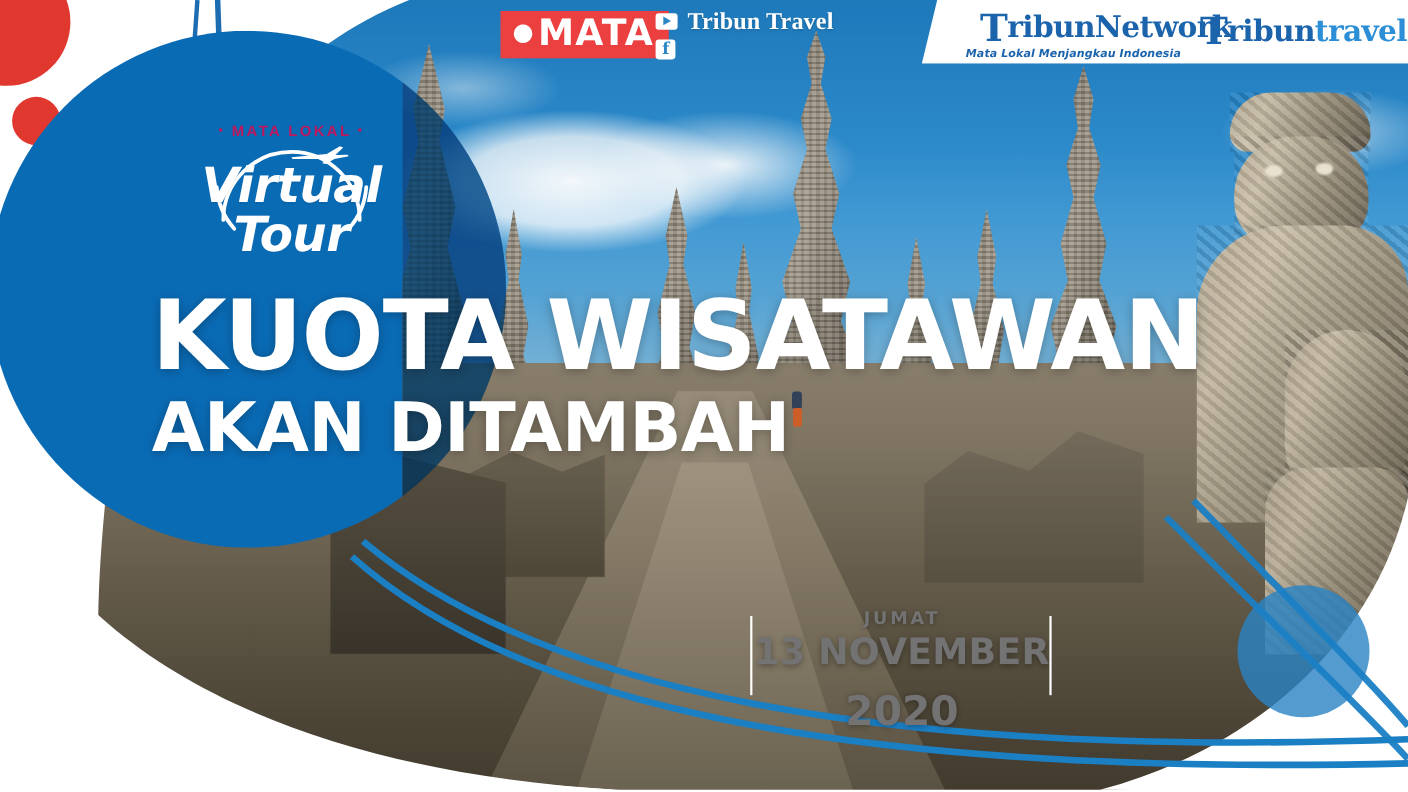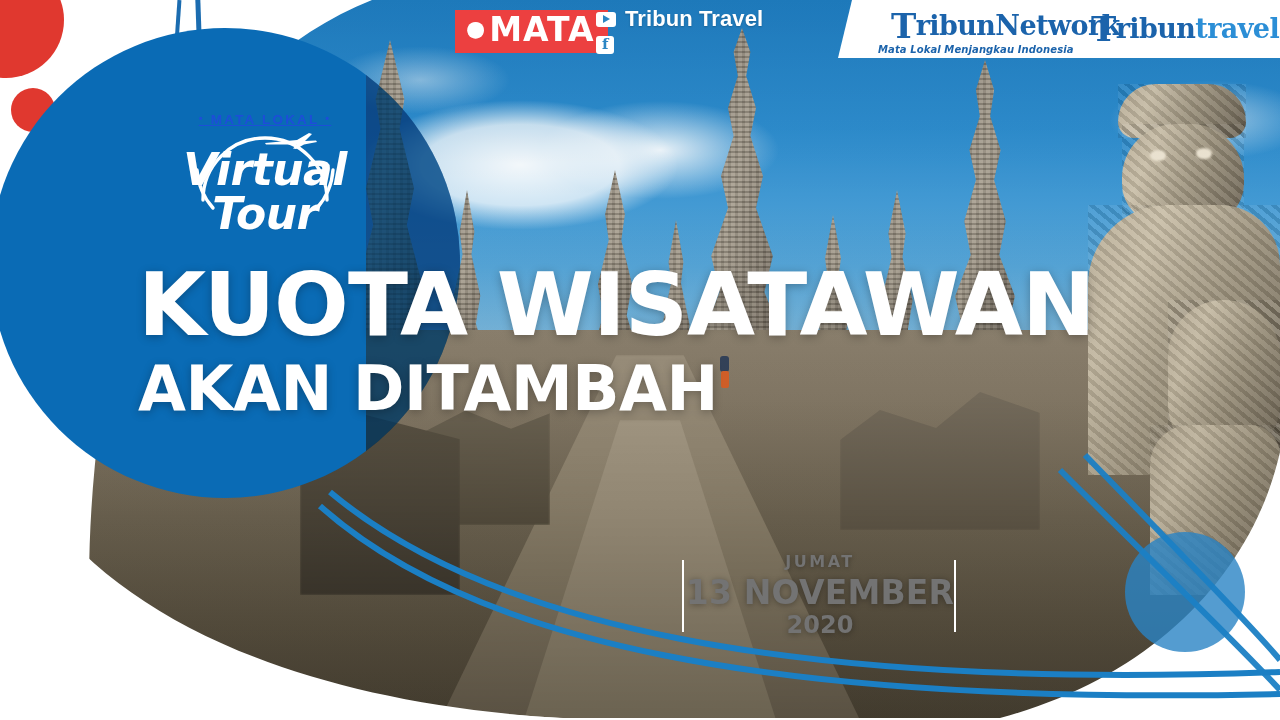--- a/index.html
+++ b/index.html
@@ -64,21 +64,21 @@
   .dot-red{position:absolute;border-radius:50%;background:#e0382f;}
   .blue-circle{
     position:absolute;border-radius:50%;
   }
   .vline{position:absolute;background:#1b6cb0;}
 
   
   #logo-badge{position:absolute;left:167px;top:80px;width:196px;height:140px;}
   .mata-lokal{
     position:absolute;left:0;top:32px;width:196px;text-align:center;
-    color:#1d4ed8;font-size:13.5px;font-weight:700;letter-spacing:2.2px;text-decoration:underline;
+    color:#be185d;font-size:13.5px;font-weight:700;letter-spacing:2.2px;
   }
   .ml-dot{font-size:11px;vertical-align:2px;}
   .virtual-tour{
     position:absolute;left:-12px;top:68px;width:220px;text-align:center;
     color:#fff;font-size:44px;font-weight:700;font-style:italic;
     font-family:"DejaVu Sans", sans-serif;letter-spacing:-.5px;
     line-height:1;text-shadow:0 1px 0 rgba(0,0,0,.05);
   }
   .plane{
     position:absolute;left:96px;top:52px;width:56px;height:18px;color:#fff;
@@ -89,21 +89,21 @@
     position:absolute;left:455px;top:10px;
     background:#ec4040;color:#fff;
     padding:3px 13px 5px 11px;
     font-size:33px;font-weight:800;letter-spacing:1px;line-height:1.06;
     font-family:"DejaVu Sans", sans-serif;
   }
   #live-badge .bullet{font-size:22px;vertical-align:5px;margin-right:3px;}
   #channels{position:absolute;left:596px;top:6px;color:#fff;}
   .chan-row{display:flex;align-items:center;gap:9px;height:26px;}
   .chan-row .lbl{font-size:22px;font-weight:700;letter-spacing:.1px;
-    font-family:Liberation Sans, sans-serif; text-shadow:0 1px 2px rgba(0,0,0,.22);}
+    font-family:Liberation Serif, serif; text-shadow:0 1px 2px rgba(0,0,0,.22);}
   .yt-ic{width:20px;height:15px;background:#fff;border-radius:3px;position:relative;flex:0 0 auto;}
   .yt-ic::after{content:"";position:absolute;left:7px;top:3.2px;border-left:7px solid #2b86c4;border-top:4.5px solid transparent;border-bottom:4.5px solid transparent;}
   .fb-ic{width:18px;height:18px;background:#fff;border-radius:3px;position:relative;flex:0 0 auto;}
   .fb-ic::after{content:"f";position:absolute;left:6px;top:-1px;color:#2b86c4;font-size:15px;font-weight:800;font-family:"DejaVu Serif",serif;}
 
   #whitebar{
     position:absolute;left:838px;top:0;width:442px;height:58px;background:#fff;
     clip-path:polygon(14px 0,100% 0,100% 100%,0 100%);
   }
   .tb-logo{position:absolute;top:9px;color:#1b63ab;font-family:"DejaVu Serif", serif;}
@@ -128,22 +128,22 @@
 
   
   #datebox{position:absolute;left:660px;top:552px;width:320px;text-align:center;color:#737373;}
   #datebox .rule{position:absolute;top:8px;width:2px;height:72px;background:#fff;}
   #datebox .rule.l{left:22px;}
   #datebox .rule.r{right:24px;}
   .d-day{font-size:16px;font-weight:700;letter-spacing:2.5px;font-family:"DejaVu Sans",sans-serif;
     text-shadow:0 1px 5px rgba(0,0,0,.35);}
   .d-main{font-size:33px;font-weight:800;letter-spacing:.2px;line-height:1.14;margin-top:3px;
     font-family:"DejaVu Sans",sans-serif;text-shadow:0 1px 6px rgba(0,0,0,.35);}
-  .d-year{font-size:24px;font-weight:800;line-height:1.1;font-family:"DejaVu Sans",sans-serif;
-    text-shadow:0 1px 6px rgba(0,0,0,.35);}
+  .d-year{font-size:37px;font-weight:800;line-height:1.1;font-family:"DejaVu Sans",sans-serif;
+    text-shadow:0 1px 6px rgba(0,0,0,.35);margin-top:15px;}
 
   svg.overlay{position:absolute;left:0;top:0;width:1280px;height:720px;pointer-events:none;}
 </style>
 </head>
 <body>
 
 <div id="stage">
 
   <div id="photo">
     <div class="sky"></div>

